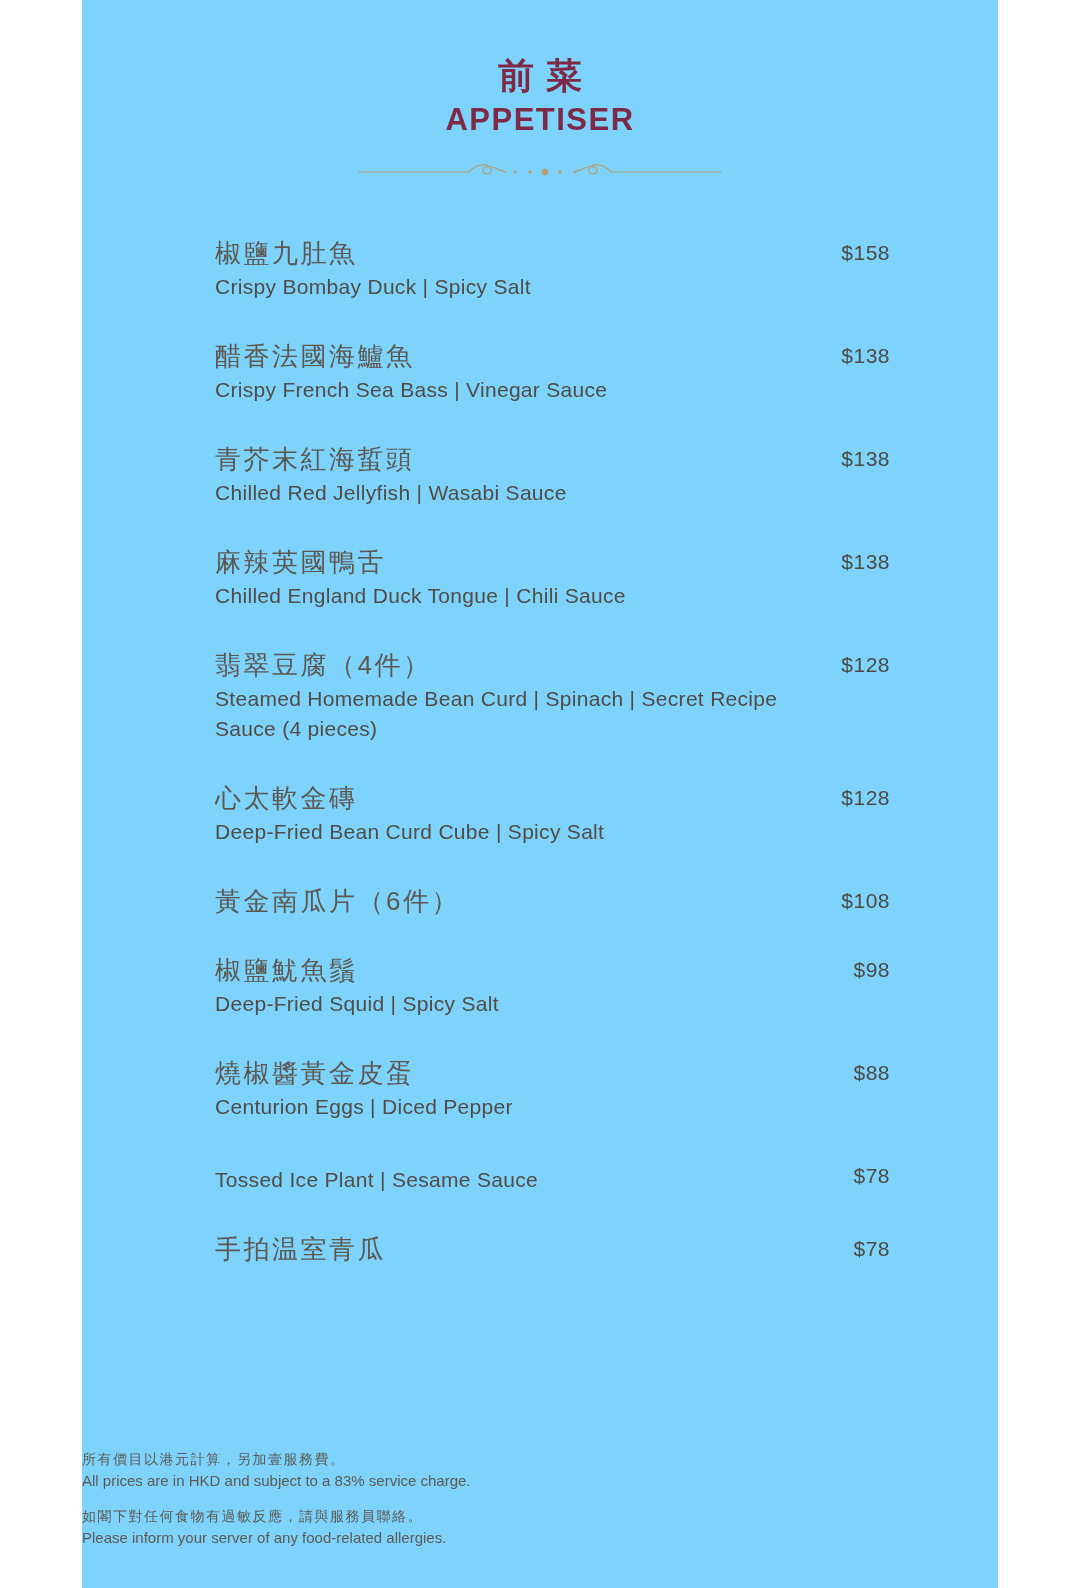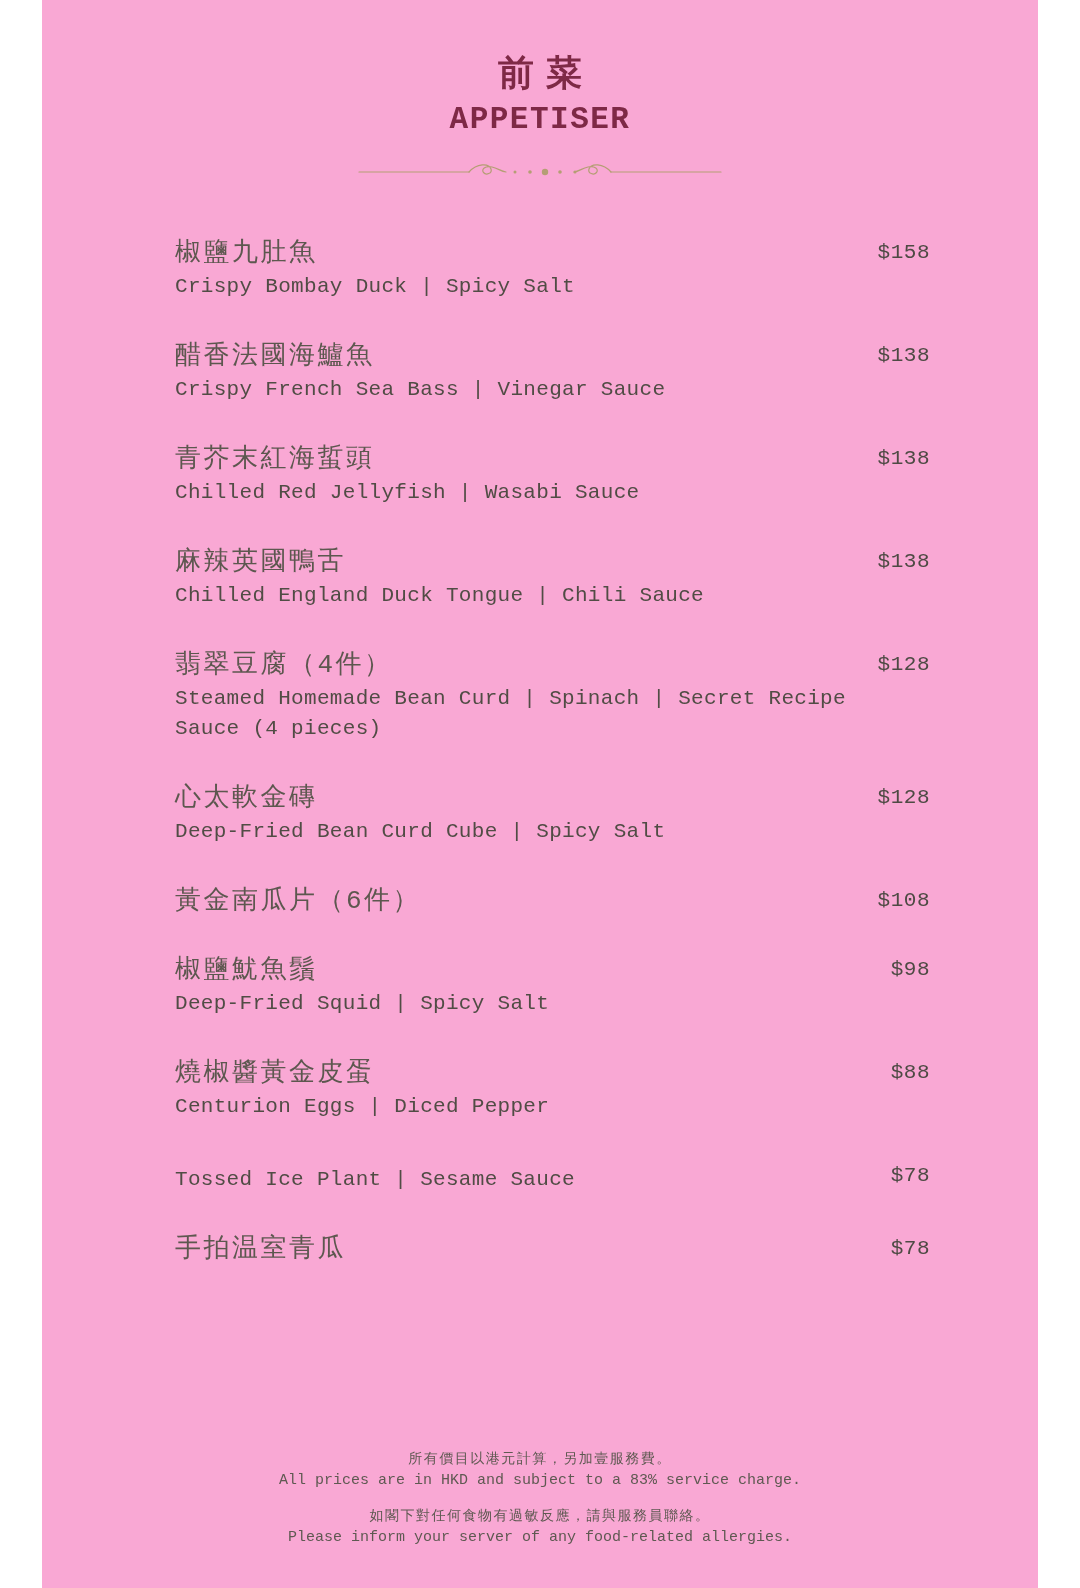--- a/index.html
+++ b/index.html
@@ -1,21 +1,21 @@
 <!DOCTYPE html>
 <html><head>
 <meta charset="utf-8">
 <style>
   html, body { margin: 0; padding: 0; background: #ffffff; }
   .page {
-    width: 996px;
+    width: 916px;
     height: 1588px;
     position: relative;
-    background: #f9a8d4;
-    font-family: Liberation Mono, monospace;
+    background: #7dd3fc;
+    font-family: Liberation Sans, sans-serif;
     overflow: hidden;
     margin: 0 auto;
   }
   .header { text-align: center; padding-top: 54px; }
   .title-zh {
     font-size: 36px;
     font-weight: 700;
     color: #7e2946;
     letter-spacing: 12px;
     padding-left: 12px; 
@@ -56,21 +56,21 @@
     color: #4e4a44;
     white-space: nowrap;
     padding-top: 3px;
     letter-spacing: 0.5px;
   }
   .footer {
     position: absolute;
     left: 0;
     right: 0;
     bottom: 40px;
-    text-align: center;
+    text-align: left;
     color: #5f5952;
   }
   .footer .zh { font-size: 14px; letter-spacing: 1.5px; line-height: 20px; }
   .footer .en { font-size: 15px; line-height: 21px; margin-top: 1px; }
   .footer .pair + .pair { margin-top: 15px; }
 </style>
 </head>
 <body>
 
 <div class="page">

